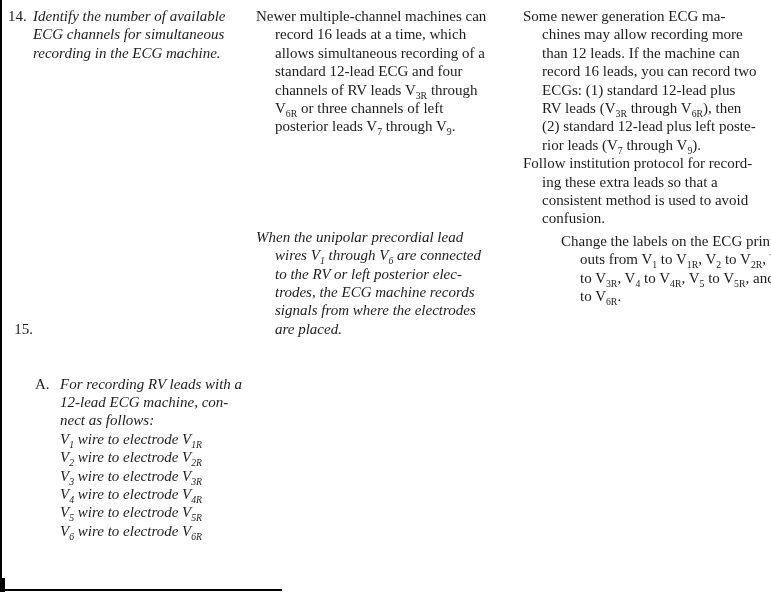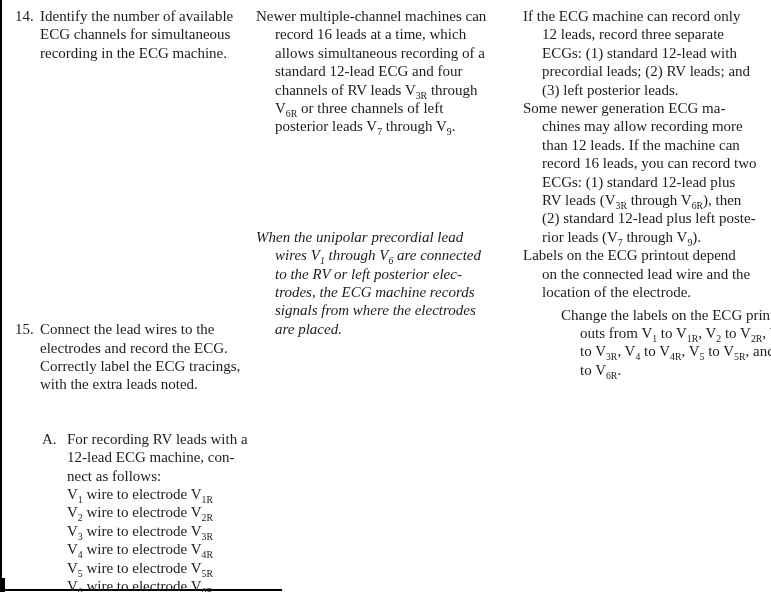--- a/index.html
+++ b/index.html
@@ -16,26 +16,26 @@
   
   .edge-left{position:absolute;left:0;top:0;width:2px;height:592px;background:var(--mark);}
   .edge-bottom{position:absolute;left:0;top:589px;width:282px;height:2px;background:var(--mark);}
   .corner-mark{position:absolute;left:0;top:578px;width:5px;height:14px;background:var(--mark);}
   
   .col{position:absolute;top:7px;}
   .col-steps{left:8px;width:250px;}
   .col-rationale{left:256px;width:252px;}
   .col-considerations{left:523px;width:246px;}
   .block{display:flex;align-items:flex-start;}
-  .marker{flex:0 0 25px;white-space:nowrap;margin-left:7px;}
-  .text{flex:1;white-space:nowrap;}
+  .marker{flex:0 0 25px;white-space:nowrap;}
+  .text{flex:1;white-space:nowrap;font-style:italic;}
   .sub-block{margin-left:27px;}
   .para{white-space:nowrap;padding-left:19px;text-indent:-19px;}
   
-  .step15-block{margin-top:258px;}
+  .step15-block{margin-top:258px;text-align:right;}
   .stepA-block{margin-top:36px;}
   .rat15-block{margin-top:184px;}
   .ratA-block{margin-top:92px;font-style:italic;}
   .conA-para{margin-top:4px;margin-left:38px;}
   sub{font-size:0.65em;line-height:0;}
 </style>
 </head>
 <body>
 
 <div class="page">
@@ -44,33 +44,31 @@
   <div class="edge-bottom"></div>
   <div class="corner-mark"></div>
 
   <div class="col col-steps">
     <div class="block">
       <span class="marker">14.</span>
       <div class="text">Identify the number of available<br>ECG channels for simultaneous<br>recording in the ECG machine.</div>
     </div>
     <div class="block step15-block">
       <span class="marker">15.</span>
-      <div class="text">Connect the lead wires to the<br>electrodes and record the ECG.<br>Correctly label the ECG tracings,<br>with the extra leads noted.</div>
     </div>
     <div class="block sub-block stepA-block">
       <span class="marker">A.</span>
       <div class="text">For recording RV leads with a<br>12-lead ECG machine, con-<br>nect as follows:<br>V<sub>1</sub> wire to electrode V<sub>1R</sub><br>V<sub>2</sub> wire to electrode V<sub>2R</sub><br>V<sub>3</sub> wire to electrode V<sub>3R</sub><br>V<sub>4</sub> wire to electrode V<sub>4R</sub><br>V<sub>5</sub> wire to electrode V<sub>5R</sub><br>V<sub>6</sub> wire to electrode V<sub>6R</sub></div>
     </div>
   </div>
 
   <div class="col col-rationale">
     <div class="para">Newer multiple-channel machines can<br>record 16 leads at a time, which<br>allows simultaneous recording of a<br>standard 12-lead ECG and four<br>channels of RV leads V<sub>3R</sub> through<br>V<sub>6R</sub> or three channels of left<br>posterior leads V<sub>7</sub> through V<sub>9</sub>.</div>
     <div class="para ratA-block">When the unipolar precordial lead<br>wires V<sub>1</sub> through V<sub>6</sub> are connected<br>to the RV or left posterior elec-<br>trodes, the ECG machine records<br>signals from where the electrodes<br>are placed.</div>
   </div>
 
   <div class="col col-considerations">
-    <div class="para">If the ECG machine can record only<br>12 leads, record three separate<br>ECGs: (1) standard 12-lead with<br>precordial leads; (2) RV leads; and<br>(3) left posterior leads.</div>
     <div class="para">Some newer generation ECG ma-<br>chines may allow recording more<br>than 12 leads. If the machine can<br>record 16 leads, you can record two<br>ECGs: (1) standard 12-lead plus<br>RV leads (V<sub>3R</sub> through V<sub>6R</sub>), then<br>(2) standard 12-lead plus left poste-<br>rior leads (V<sub>7</sub> through V<sub>9</sub>).</div>
-    <div class="para">Labels on the ECG printout depend<br>on the connected lead wire and the<br>location of the electrode.</div>
+    <div class="para">Follow institution protocol for record-<br>ing these extra leads so that a<br>consistent method is used to avoid<br>confusion.</div>
     <div class="para conA-para">Change the labels on the ECG print-<br>outs from V<sub>1</sub> to V<sub>1R</sub>, V<sub>2</sub> to V<sub>2R</sub>, V<sub>3</sub><br>to V<sub>3R</sub>, V<sub>4</sub> to V<sub>4R</sub>, V<sub>5</sub> to V<sub>5R</sub>, and V<sub>6</sub><br>to V<sub>6R</sub>.</div>
   </div>
 
 </div>
 
 </body></html>

